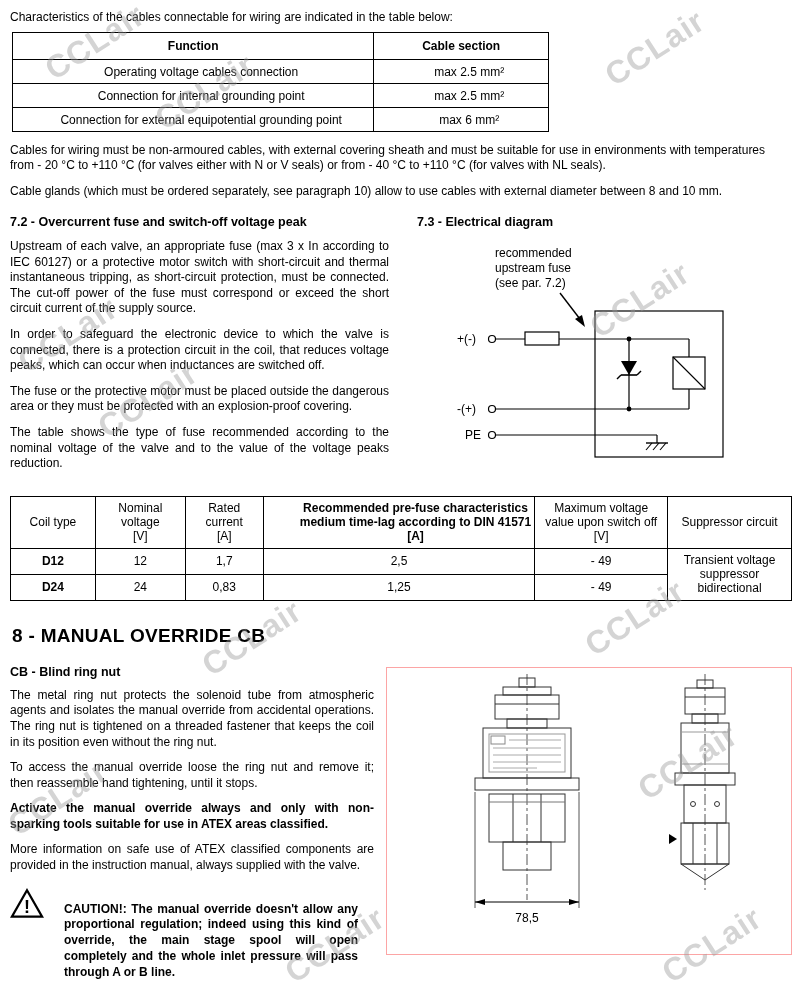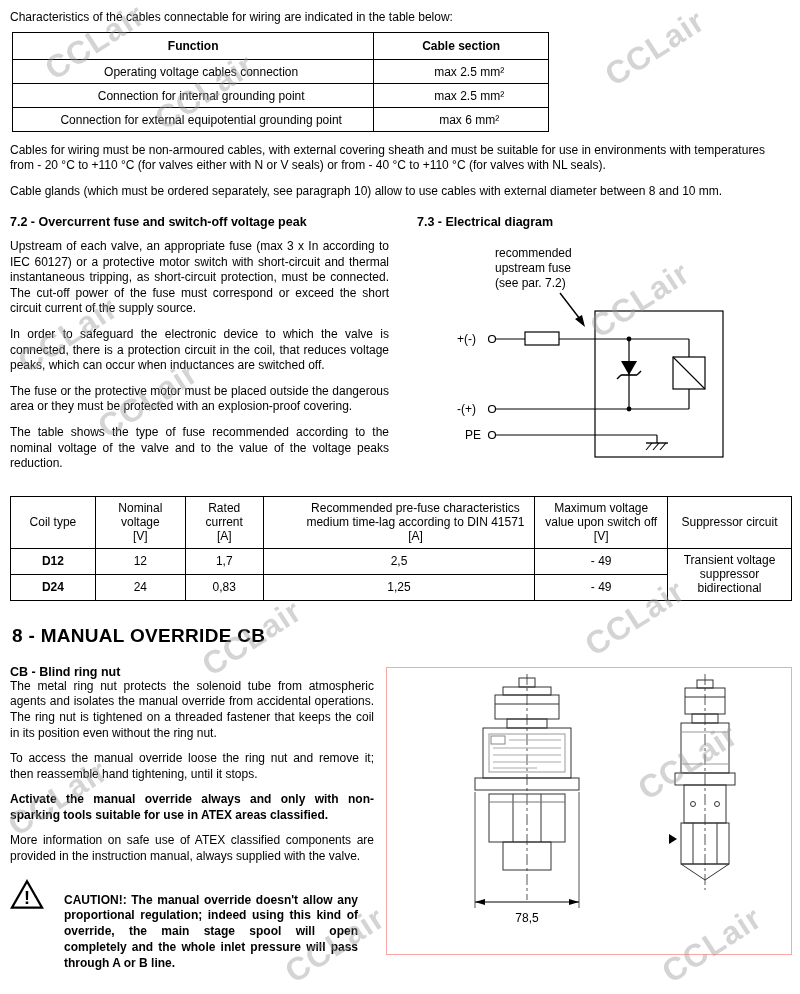--- a/index.html
+++ b/index.html
@@ -37,29 +37,29 @@
   .col-left { width:384px; margin-right:28px; }
   .col-right { flex:1; }
   .sec-title { font-size:12.5px; font-weight:bold; margin-bottom:10px; }
   .col-left p { font-size:12px; line-height:1.3; text-align:justify; margin-bottom:10px; }
 
   .diagram-svg { display:block; margin-top:4px; }
   svg text { font-family:"Liberation Sans", sans-serif; fill:#000; }
 
   .coil-table { width:782px; margin-top:14px; }
   .coil-table th { font-weight:normal; padding:4px 3px; height:52px; }
-  .coil-table th.bold { font-weight:normal;padding-left:36px; }
+  .coil-table th.bold { font-weight:bold;padding-left:36px; }
   .coil-table td { padding:4px 9px; height:26px; }
   .coil-table td.bold { font-weight:bold; }
   .pre { white-space:pre-line; }
 
   .h-manual { font-size:19px; font-weight:bold; letter-spacing:.3px; margin:24px 0 18px 2px; }
 
   .bottom .col-left { width:370px; margin-right:12px; }
-  .cb-title { font-size:12.5px; font-weight:bold; }
+  .cb-title { font-size:12.5px; font-weight:bold; margin-bottom:9px; }
   .bold-par { font-weight:bold; }
   .caution { display:flex; margin-top:12px; }
   .caution-icon { flex:0 0 38px; padding-top:2px; }
   .caution p { font-weight:bold; text-align:justify; margin:16px; font-size:12px; line-height:1.32; }
 
   .drawing-box { width:406px; height:288px; border:1px solid #fca5a5; background:#fff; margin-top:2px; }
   .drawing-box svg { display:block; }
 </style>
 </head>
 <body>

